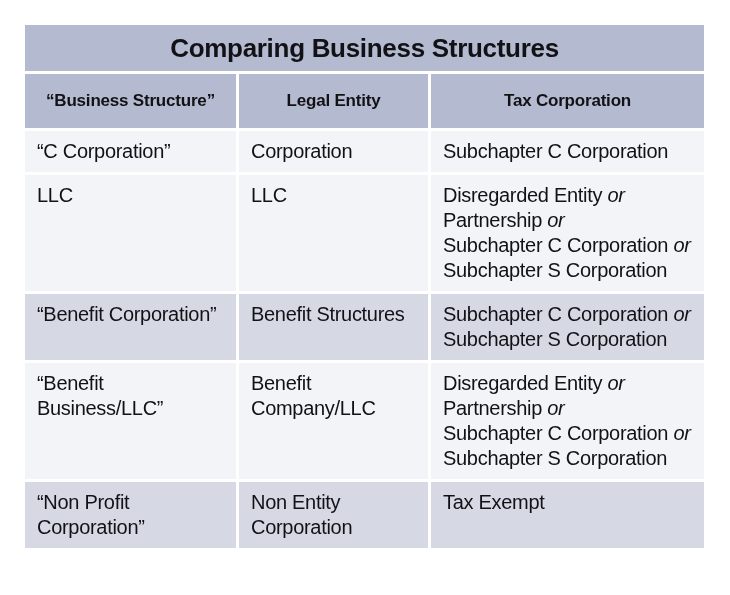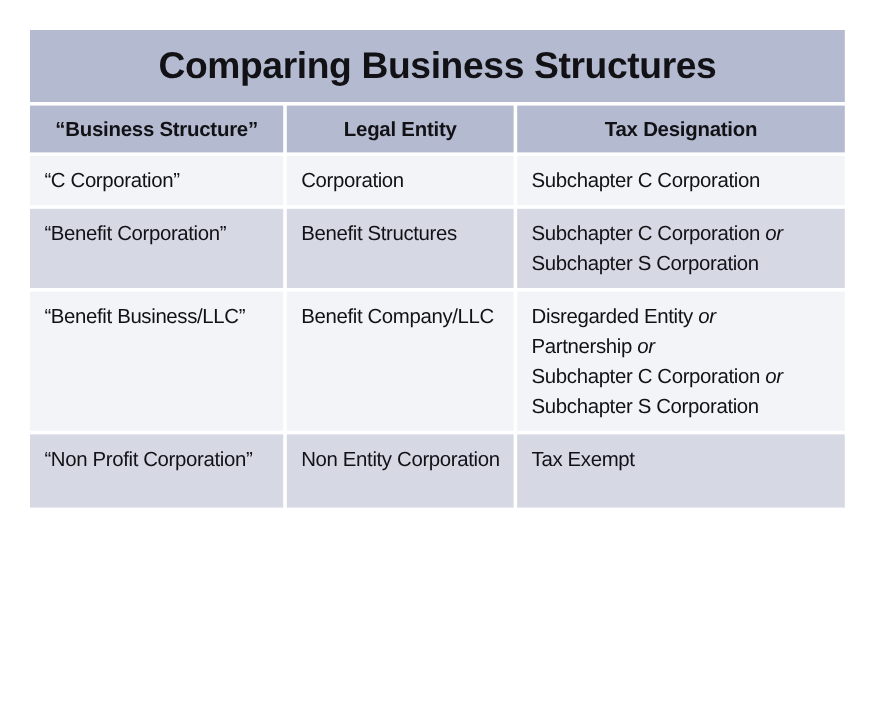--- a/index.html
+++ b/index.html
@@ -27,39 +27,39 @@
     border-spacing: 3px;
     table-layout: fixed;
     width: 685px;
   }
   col.c1 { width: 211px; }
   col.c2 { width: 189px; }
   col.c3 { width: 273px; }
 
   .title-row td {
     background: var(--header-bg);
-    height: 60px;
+    height: 46px;
     text-align: center;
     vertical-align: middle;
     font-weight: bold;
-    font-size: 31px;
+    font-size: 26px;
     letter-spacing: -0.3px;
   }
   .header-row th {
     background: var(--header-bg);
-    height: 39px;
+    height: 54px;
     text-align: center;
     vertical-align: middle;
     font-weight: bold;
     font-size: 17px;
     letter-spacing: -0.2px;
     padding: 0 4px;
   }
   .body-row td {
-    font-size: 17px;
+    font-size: 20px;
     letter-spacing: -0.3px;
     line-height: 25px;
     padding: 8px 6px 8px 12px;
     vertical-align: top;
   }
   .body-row.light td { background: var(--row-light); }
   .body-row.dark td  { background: var(--row-dark); }
 
   
   .r0 { height: 40px; }
@@ -81,29 +81,39 @@
         <col class="c2">
         <col class="c3">
     </colgroup>
     <tbody>
       <tr class="title-row">
         <td colspan="3">Comparing Business Structures</td>
       </tr>
       <tr class="header-row">
         <th>“Business Structure”</th>
         <th>Legal Entity</th>
-        <th>Tax Designation</th>
+        <th>Tax Corporation</th>
       </tr>
     </tbody>
     <tbody>
         <tr class="body-row r0 light">
           <td>“C Corporation”</td>
           <td>Corporation</td>
           <td>
             <div class="tax-line">Subchapter C Corporation</div>
+          </td>
+        </tr>
+        <tr class="body-row r2 light">
+          <td>LLC</td>
+          <td>LLC</td>
+          <td>
+            <div class="tax-line">Disregarded Entity <i>or</i></div>
+            <div class="tax-line">Partnership <i>or</i></div>
+            <div class="tax-line">Subchapter C Corporation <i>or</i></div>
+            <div class="tax-line">Subchapter S Corporation</div>
           </td>
         </tr>
         <tr class="body-row r3 dark">
           <td>“Benefit Corporation”</td>
           <td>Benefit Structures</td>
           <td>
             <div class="tax-line">Subchapter C Corporation <i>or</i></div>
             <div class="tax-line">Subchapter S Corporation</div>
           </td>
         </tr>

